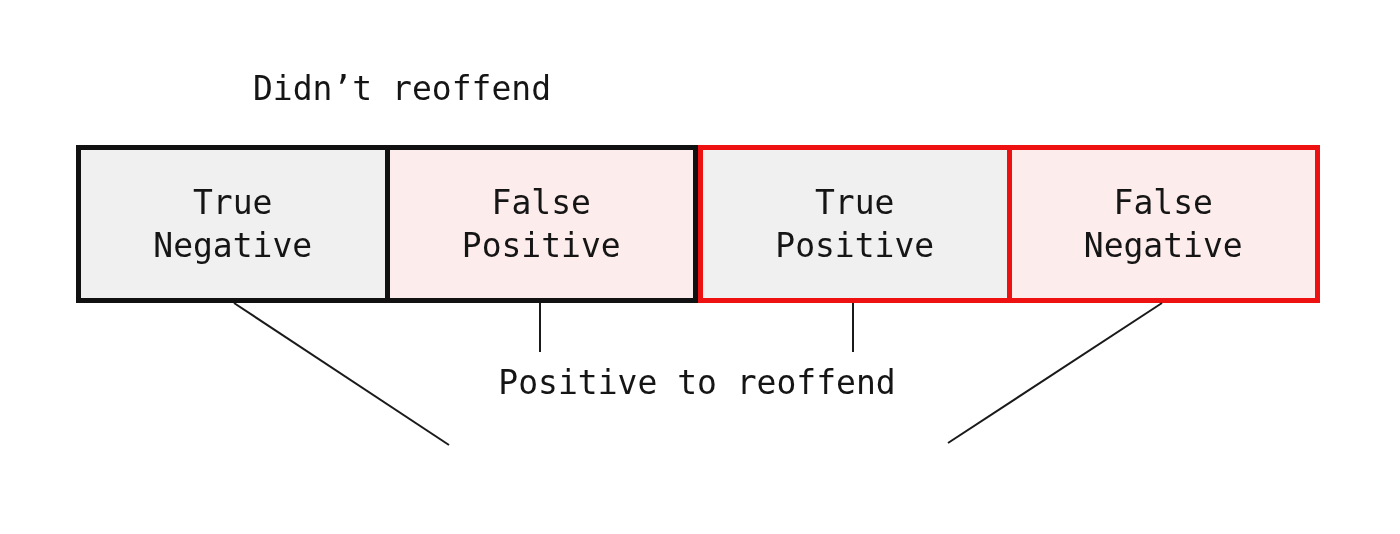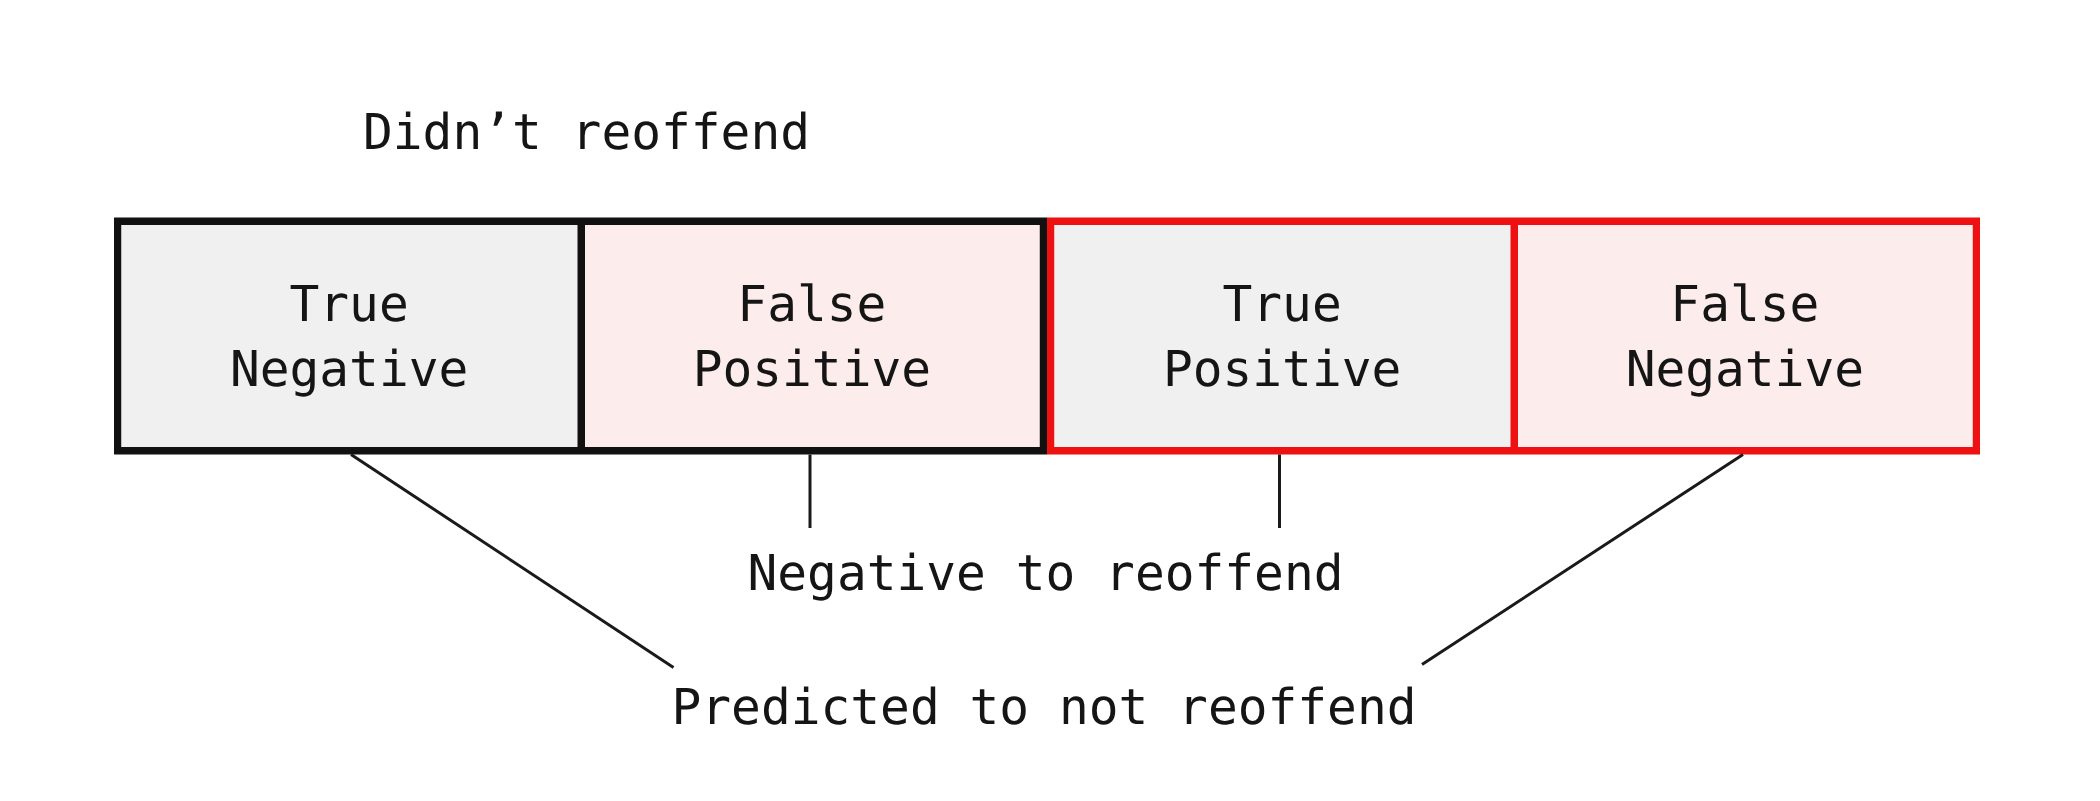--- a/index.html
+++ b/index.html
@@ -12,20 +12,21 @@
     font-family: "DejaVu Sans Mono", "Liberation Mono", monospace;
     color: var(--text, #151515);
     overflow: hidden;
   }
   .top-label {
     position: absolute;
     top: 88px;
     transform: translate(-50%, -50%);
     font-size: 33px;
     white-space: nowrap;
+    margin-left: 11px;
   }
   .top-label.left  { left: 391px; }
   .top-label.right { left: 1035px; }
   .strip {
     position: absolute;
     left: 76px;
     top: 145px;
     width: 1244px;
     height: 158px;
     display: flex;
@@ -101,17 +102,16 @@
 
   </div>
 
   <svg class="connectors" viewBox="0 0 1400 534" xmlns="http://www.w3.org/2000/svg">
     <line x1="540" y1="303" x2="540" y2="352"></line>
     <line x1="853" y1="303" x2="853" y2="352"></line>
     <line x1="234" y1="303" x2="449" y2="445"></line>
     <line x1="1162" y1="303" x2="948" y2="443"></line>
   </svg>
 
-  <div class="pred-label reoffend">Negative to reoffend</div>
+  <div class="pred-label reoffend">Positive to reoffend</div>
 
-  <div class="pred-label not-reoffend">Predicted to not reoffend</div>
 
 </div>
 
 </body></html>

